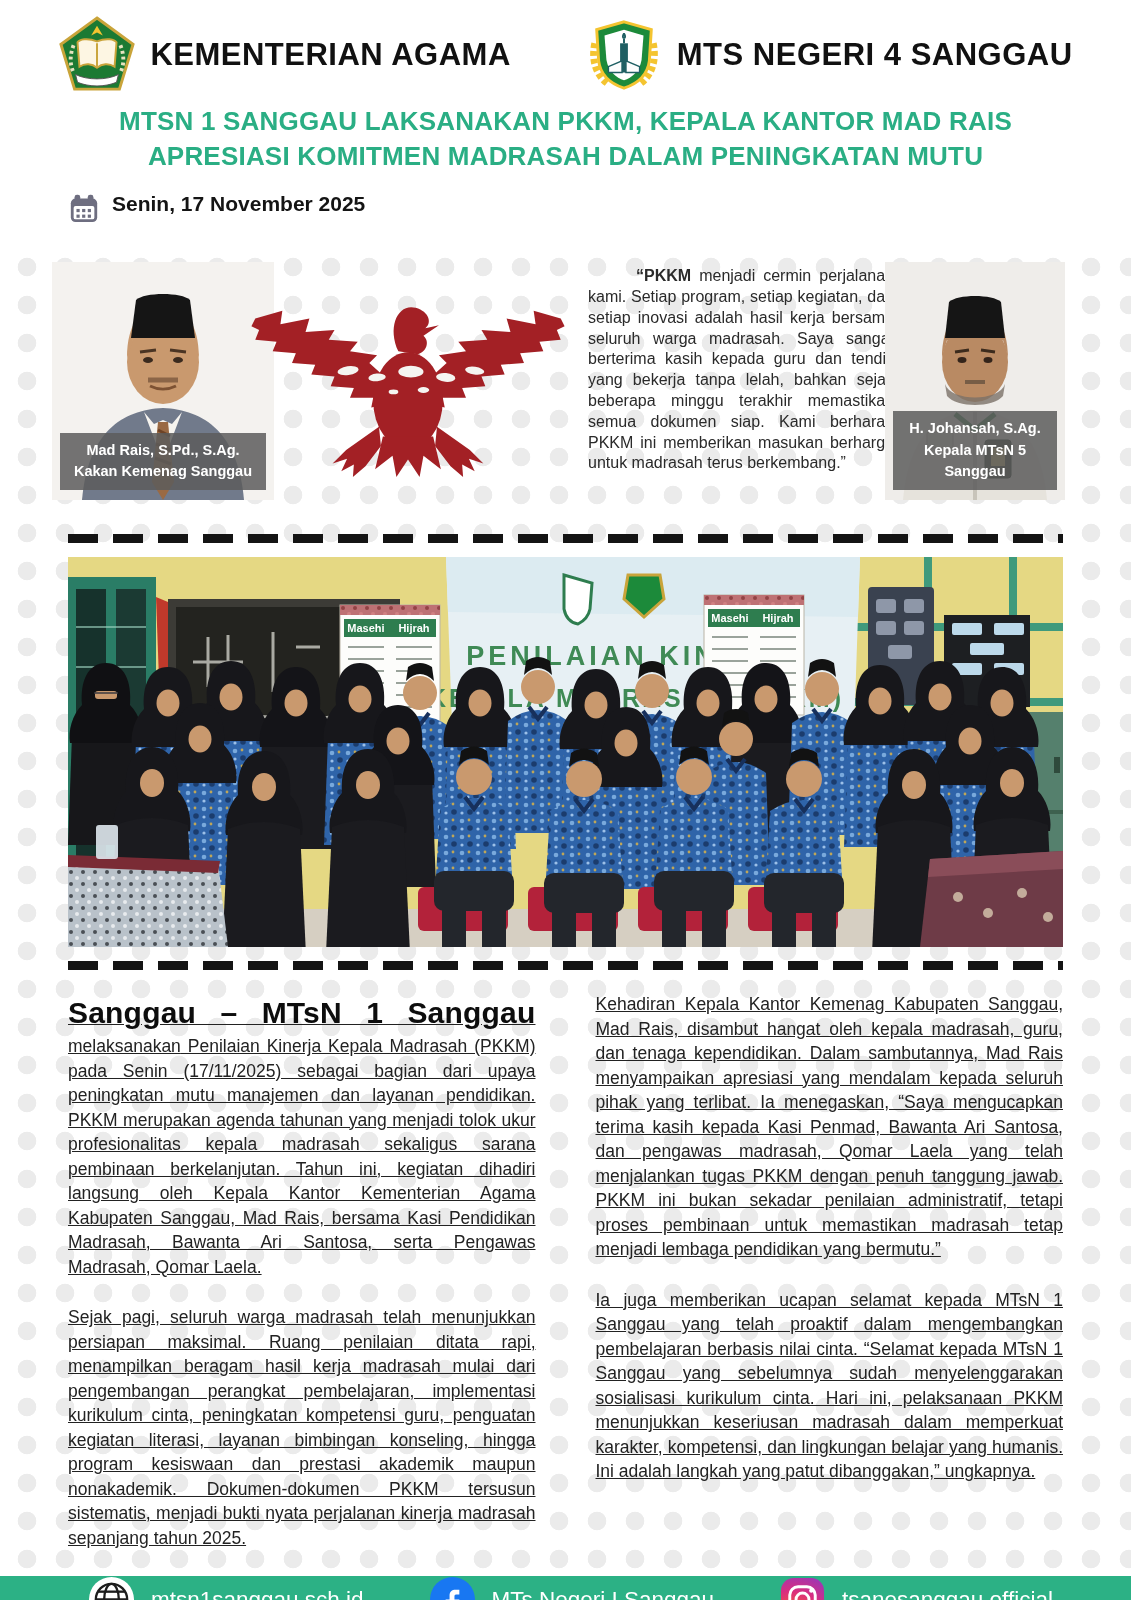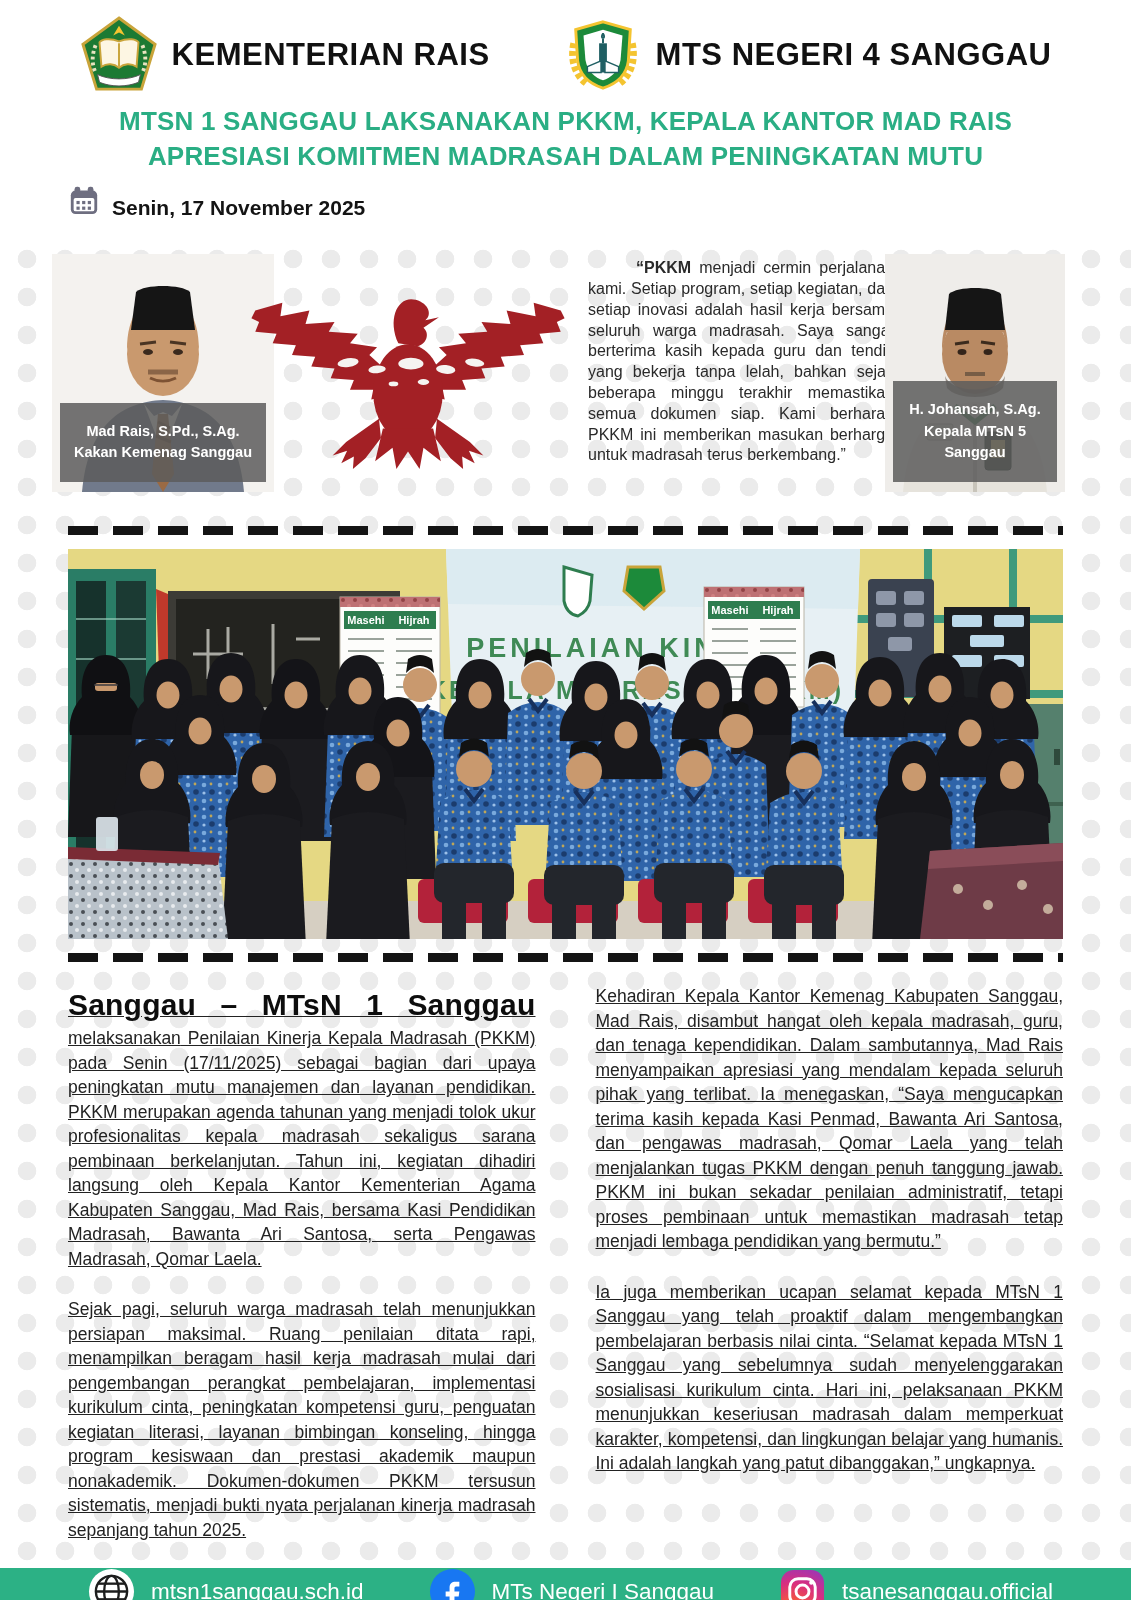--- a/index.html
+++ b/index.html
@@ -7,39 +7,39 @@
     width:1131px;height:1600px;overflow:hidden;background:#ffffff;
     font-family:"Liberation Sans",sans-serif;color:#1c1c1c;
     display:flex;flex-direction:column;position:relative;
   }
   
   .masthead{display:flex;justify-content:center;align-items:center;gap:74px;padding:16px 0 6px;}
   .brand{display:flex;align-items:center;gap:14px;}
   .brand-name{font-size:31px;font-weight:700;letter-spacing:.5px;color:#111;}
   .logo-box{width:78px;height:78px;flex:0 0 auto;}
   
-  .headline{color:#2aae84;font-weight:700;font-size:26px;line-height:1.35;text-align:center;margin:4px 30px 0;letter-spacing:.2px;}
-  .date-row{display:flex;align-items:flex-end;gap:12px;margin:10px 0 0 68px;}
+  .headline{color:#2aae84;font-weight:700;font-size:26px;line-height:1.35;text-align:center;margin:4px 30px 8px;letter-spacing:.2px;}
+  .date-row{display:flex;align-items:flex-start;gap:12px;margin:10px 0 0 68px;}
   .date-text{font-size:21px;font-weight:700;color:#141414;}
   
   .dash{height:9px;margin:14px 68px 0;background:repeating-linear-gradient(90deg,#141414 0 30px,transparent 30px 45px);}
   
   .dotted{
     background-image:radial-gradient(circle,#ebebeb 9px,transparent 9.6px);
     background-size:38px 38px;background-position:8px 6px;
   }
   
   .quote-band{position:relative;height:262px;margin-top:16px;}
   .portrait{position:absolute;top:4px;background:#f6f5f2;overflow:hidden;}
   .portrait svg{display:block;}
   .p-left{left:52px;width:222px;height:238px;}
   .p-right{left:885px;width:180px;height:238px;}
   .p-caption{
     position:absolute;left:8px;right:8px;bottom:10px;background:rgba(92,92,92,.85);
-    color:#fff;text-align:center;font-weight:700;font-size:14.5px;line-height:1.5;padding:18px 2px;
+    color:#fff;text-align:center;font-weight:700;font-size:14.5px;line-height:1.5;padding:7px 2px;
   }
   .garuda{position:absolute;left:233px;top:16px;width:350px;height:232px;}
   .quote-text{
     position:absolute;left:588px;top:8px;width:306px;font-size:16px;line-height:1.3;
     text-align:justify;color:#2a2a2a;
   }
   .quote-text b{font-weight:700;margin-left:48px;}
   
   .photo-wrap{margin:14px 68px 0;width:995px;height:390px;overflow:hidden;background:#ddd;}
   
@@ -63,21 +63,21 @@
     <span class="logo-box">
       <svg viewBox="0 0 80 80" width="78" height="78">
         <polygon points="40,2 77,29 63,75 17,75 3,29" fill="#1c7a33" stroke="#c9a43a" stroke-width="3"></polygon>
         <polygon points="40,10 46,20 40,17 34,20" fill="#f4c430"></polygon>
         <path d="M40,26 C30,22 22,24 20,27 L22,52 C28,48 35,49 40,53 C45,49 52,48 58,52 L60,27 C58,24 50,22 40,26 Z" fill="#fdf6e3" stroke="#c9a43a" stroke-width="2"></path>
         <path d="M40,28 L40,52" stroke="#c9a43a" stroke-width="2"></path>
         <path d="M16,30 C12,40 12,50 16,58 M64,30 C68,40 68,50 64,58" stroke="#e8e3c0" stroke-width="4" fill="none" stroke-dasharray="3 3"></path>
         <path d="M18,60 C30,66 50,66 62,60 L60,68 C48,73 32,73 20,68 Z" fill="#ffffff" stroke="#555" stroke-width="1"></path>
       </svg>
     </span>
-    <span class="brand-name">KEMENTERIAN RAIS</span>
+    <span class="brand-name">KEMENTERIAN AGAMA</span>
   </div>
   <div class="brand">
     <span class="logo-box">
       <svg viewBox="0 0 80 80" width="78" height="78">
         <path d="M10,28 C6,46 12,62 24,70 M70,28 C74,46 68,62 56,70" stroke="#f4c430" stroke-width="7" fill="none" stroke-dasharray="5 3"></path>
         <path d="M40,6 L68,14 L66,46 C64,62 52,70 40,74 C28,70 16,62 14,46 L12,14 Z" fill="#1c8a3a" stroke="#f4c430" stroke-width="3"></path>
         <path d="M40,14 L60,20 L58,45 C56,57 48,63 40,66 C32,63 24,57 22,45 L20,20 Z" fill="#ffffff"></path>
         <rect x="36" y="28" width="8" height="30" fill="#1f5f63"></rect>
         <path d="M40,18 C44,24 36,24 40,18 M40,22 L40,28" stroke="#1f5f63" stroke-width="2" fill="none"></path>
         <path d="M24,52 L38,46 L38,58 L24,58 Z M56,52 L42,46 L42,58 L56,58 Z" fill="#fdfdfd" stroke="#1f5f63" stroke-width="1.5"></path>

